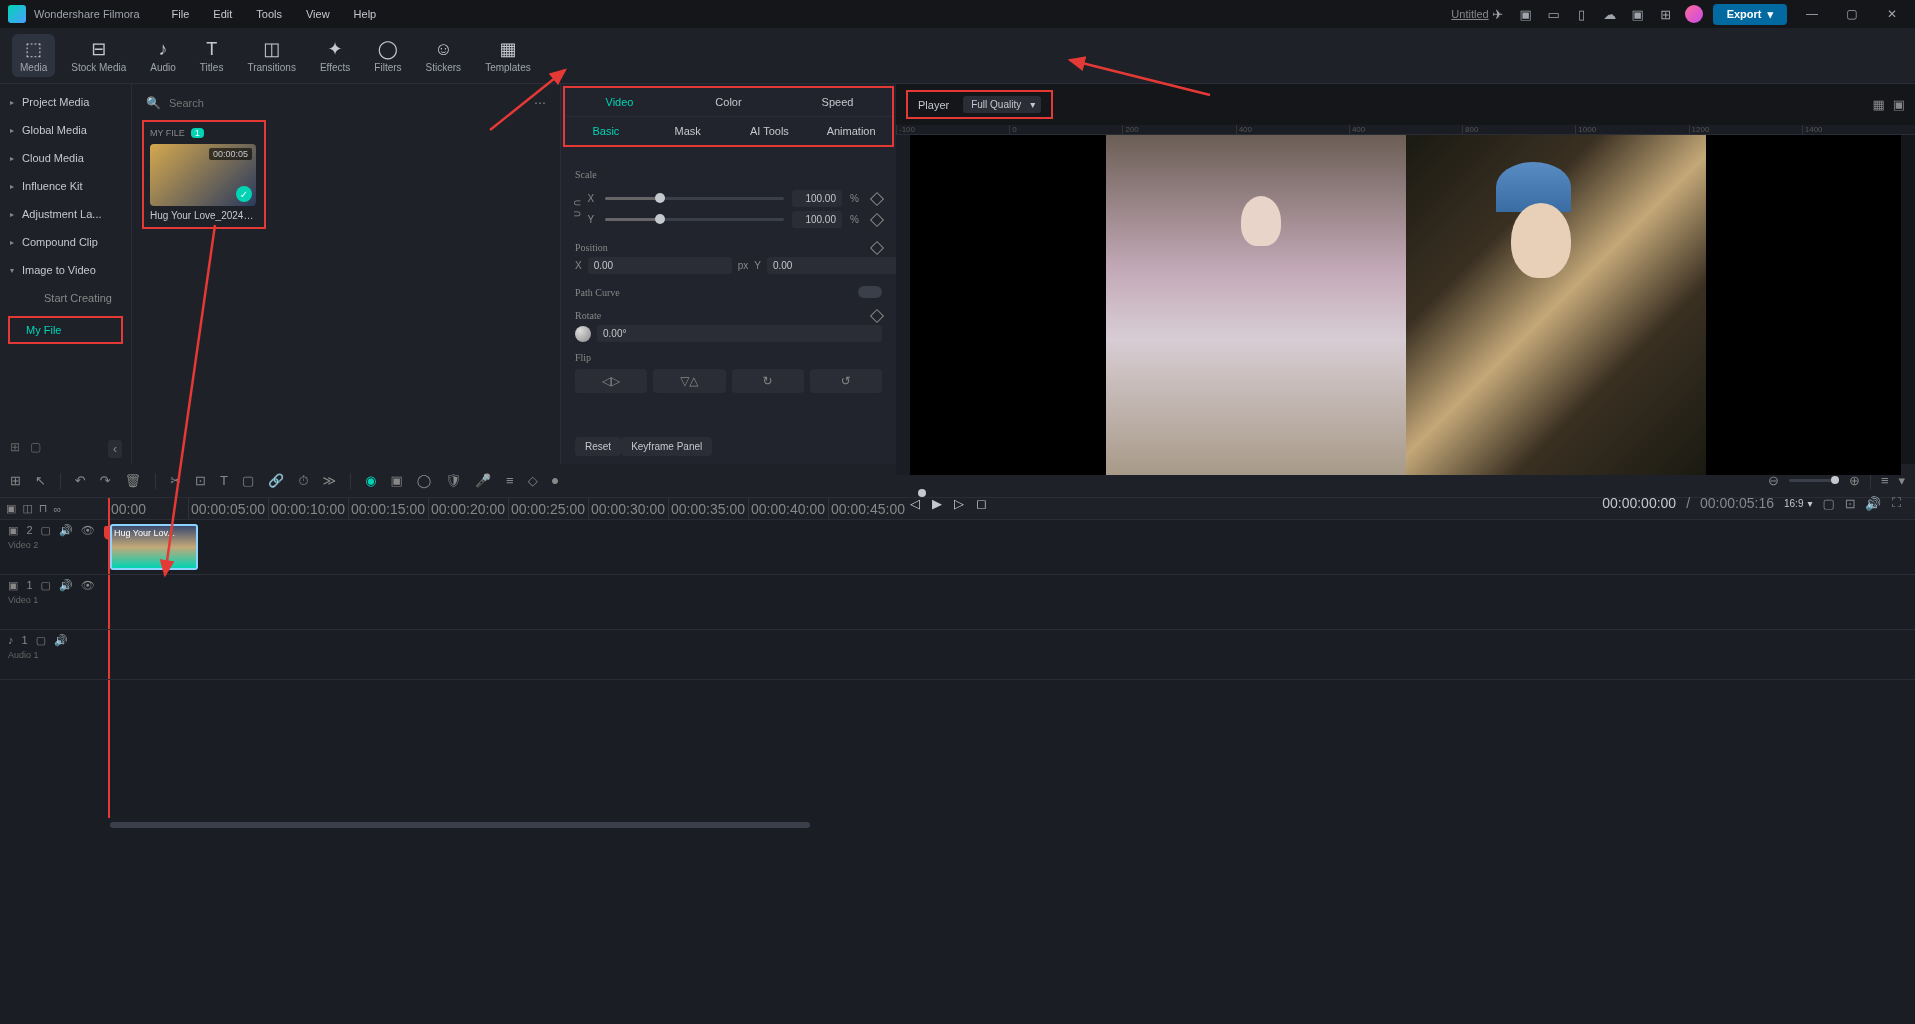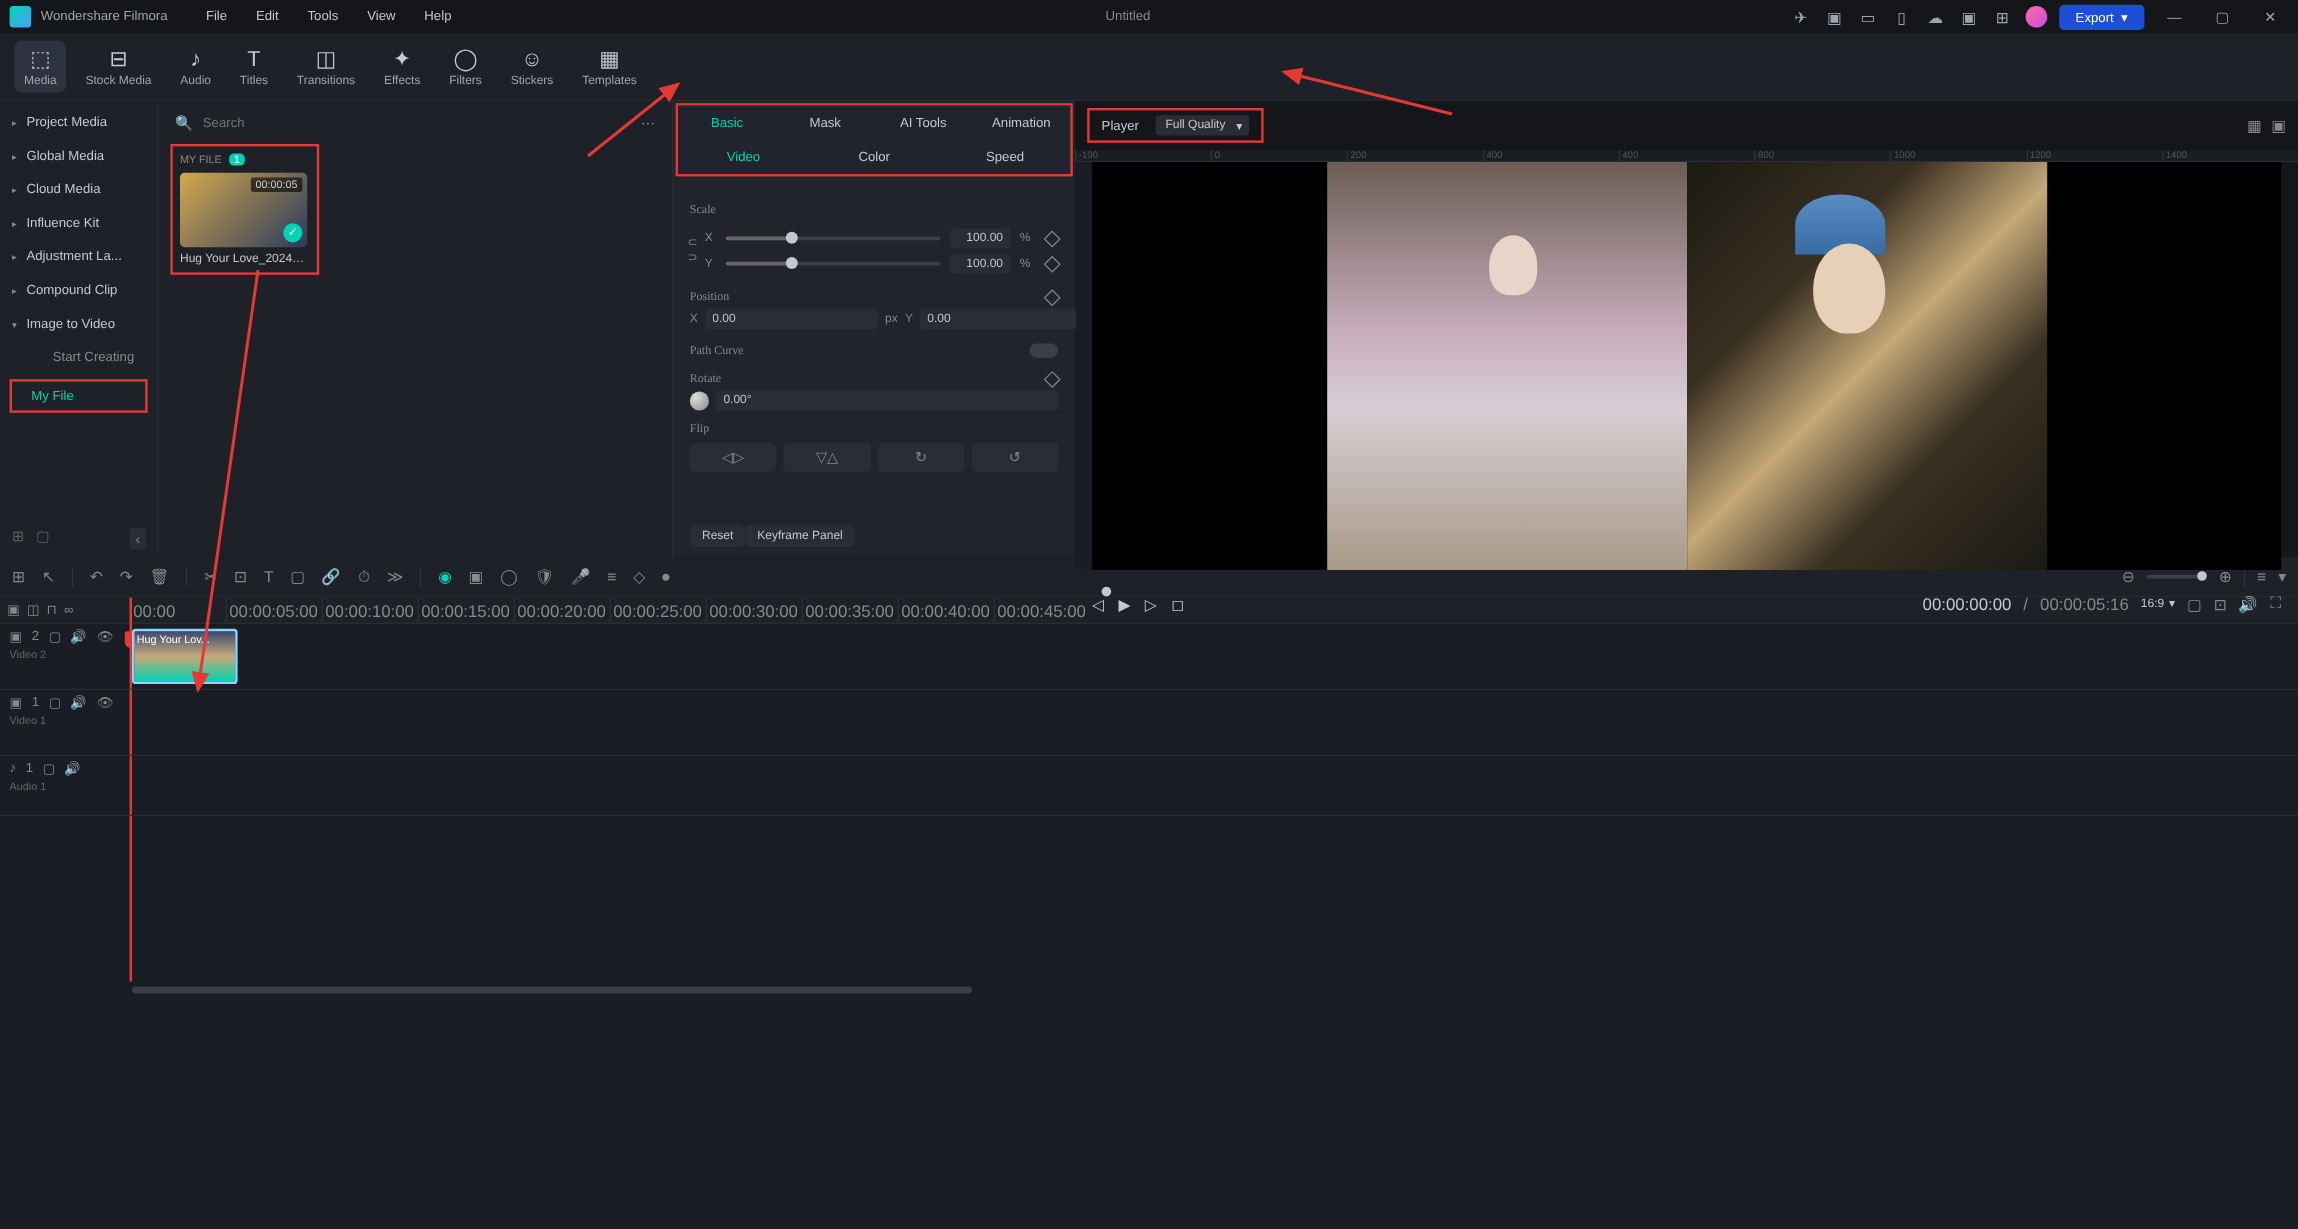--- a/index.html
+++ b/index.html
@@ -3,25 +3,25 @@
 <meta charset="utf-8">
 <style>
 * { margin: 0; padding: 0; box-sizing: border-box; font-family: -apple-system, sans-serif; }
 body { background: #1a1d23; color: #c5c8ce; font-size: 12px; overflow: hidden; width: 1915px; height: 1024px; position: relative; }
 
 
 .titlebar { height: 28px; background: #14161a; display: flex; align-items: center; padding: 0 8px; }
 .logo-icon { width: 18px; height: 18px; background: linear-gradient(135deg, #00d4b4, #4a9eff); border-radius: 3px; margin-right: 8px; }
 .app-name { color: #a0a4ac; font-size: 11px; margin-right: 20px; }
 .menu-item { color: #c5c8ce; font-size: 11px; padding: 5px 12px; cursor: pointer; }
-.titlebar-center { flex: 1; text-align: center; color: #888; font-size: 11px; }
+.titlebar-center { flex: 1; text-align: right; color: #888; font-size: 11px; text-decoration: underline; }
 .titlebar-right { display: flex; align-items: center; gap: 10px; }
 .titlebar-icon { width: 18px; height: 18px; display: flex; align-items: center; justify-content: center; color: #a0a4ac; cursor: pointer; font-size: 13px; }
 .avatar-icon { width: 18px; height: 18px; border-radius: 50%; background: linear-gradient(135deg, #ff6b9d, #c94ae6); }
-.export-btn { background: #1d4ed8; color: #fff; padding: 4px 14px; border-radius: 4px; font-size: 11px; display: flex; align-items: flex-end; gap: 6px; }
+.export-btn { background: #0369a1; color: #fff; padding: 4px 14px; border-radius: 4px; font-size: 11px; display: flex; align-items: center; gap: 6px; font-weight: bold; }
 .win-btn { width: 30px; height: 20px; display: flex; align-items: center; justify-content: center; color: #a0a4ac; }
 
 
 .main-toolbar { height: 56px; background: #1e2128; display: flex; align-items: center; padding: 0 12px; gap: 8px; border-bottom: 1px solid #2a2d35; }
 .tool-item { display: flex; flex-direction: column; align-items: center; padding: 4px 8px; cursor: pointer; border-radius: 6px; }
 .tool-item.active { background: #2e3340; }
 .tool-icon { font-size: 18px; color: #c5c8ce; height: 22px; display: flex; align-items: center; }
 .tool-label { font-size: 10px; color: #a0a4ac; margin-top: 2px; }
 
 
@@ -256,30 +256,30 @@
       <div class="clip-thumb">
         <div class="clip-duration">00:00:05</div>
         <div class="clip-check">✓</div>
       </div>
       <div class="clip-name">Hug Your Love_2024_1...</div>
     </div>
   </div>
 
   <div class="inspector">
     <div class="inspector-tabs">
+      <div class="tab-row">
+        <div class="tab active">Video</div>
+        <div class="tab">Color</div>
+        <div class="tab">Speed</div>
+      </div>
       <div class="tab-row" style="border-top:1px solid #2a2d35">
         <div class="tab active">Basic</div>
         <div class="tab">Mask</div>
         <div class="tab">AI Tools</div>
         <div class="tab">Animation</div>
-      </div>
-      <div class="tab-row">
-        <div class="tab active">Video</div>
-        <div class="tab">Color</div>
-        <div class="tab">Speed</div>
       </div>
     </div>
     <div class="inspector-body">
       <div class="prop-label">Scale</div>
       <div style="display:flex;gap:6px">
         <div style="display:flex;flex-direction:column;justify-content:center">
             <span class="link-icon">⊂<br>⊃</span>
           </div>
         <div style="flex:1">
           <div class="slider-row">

